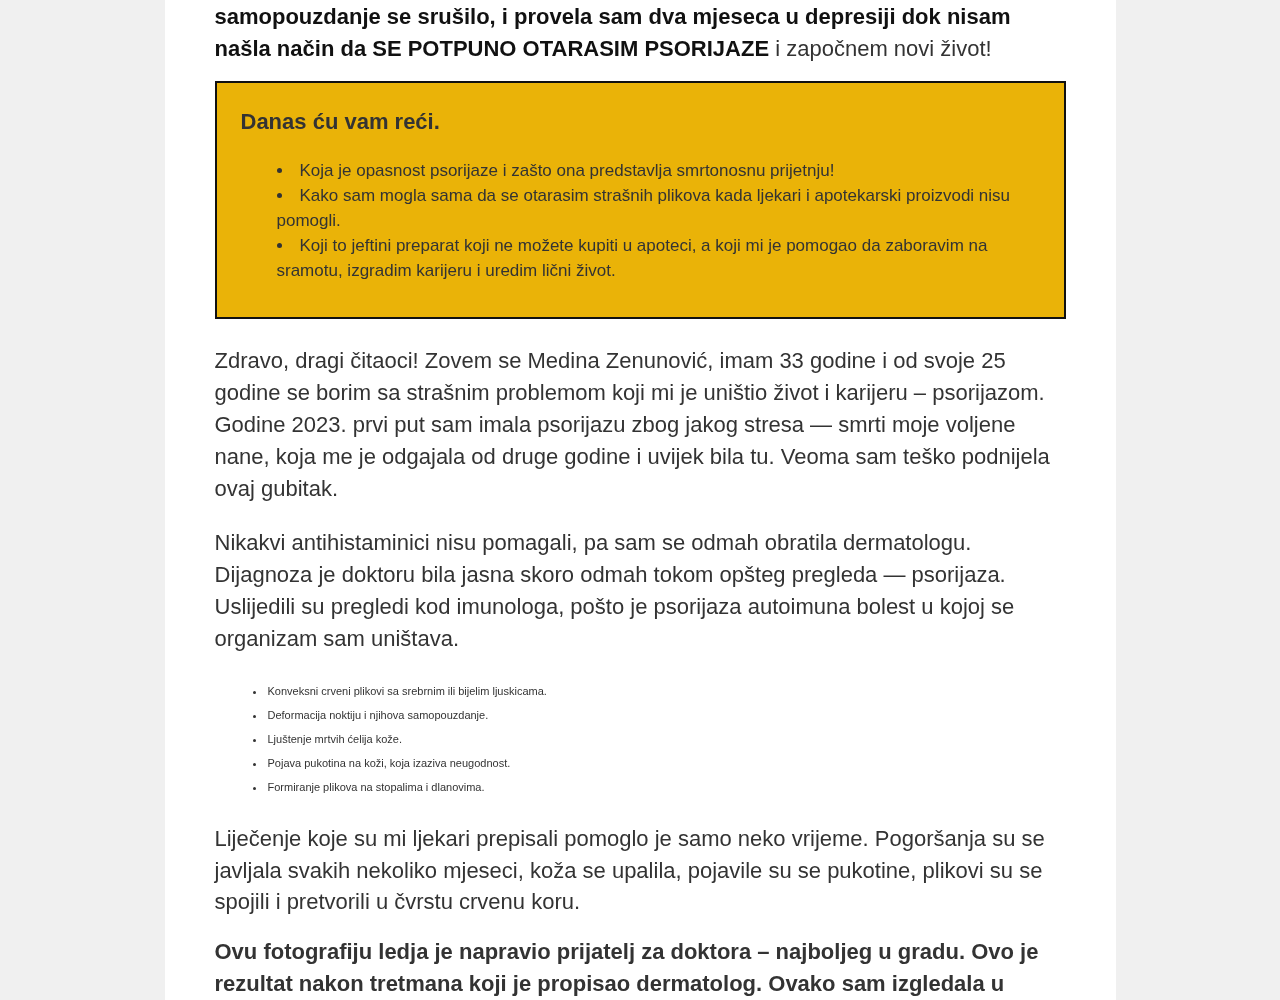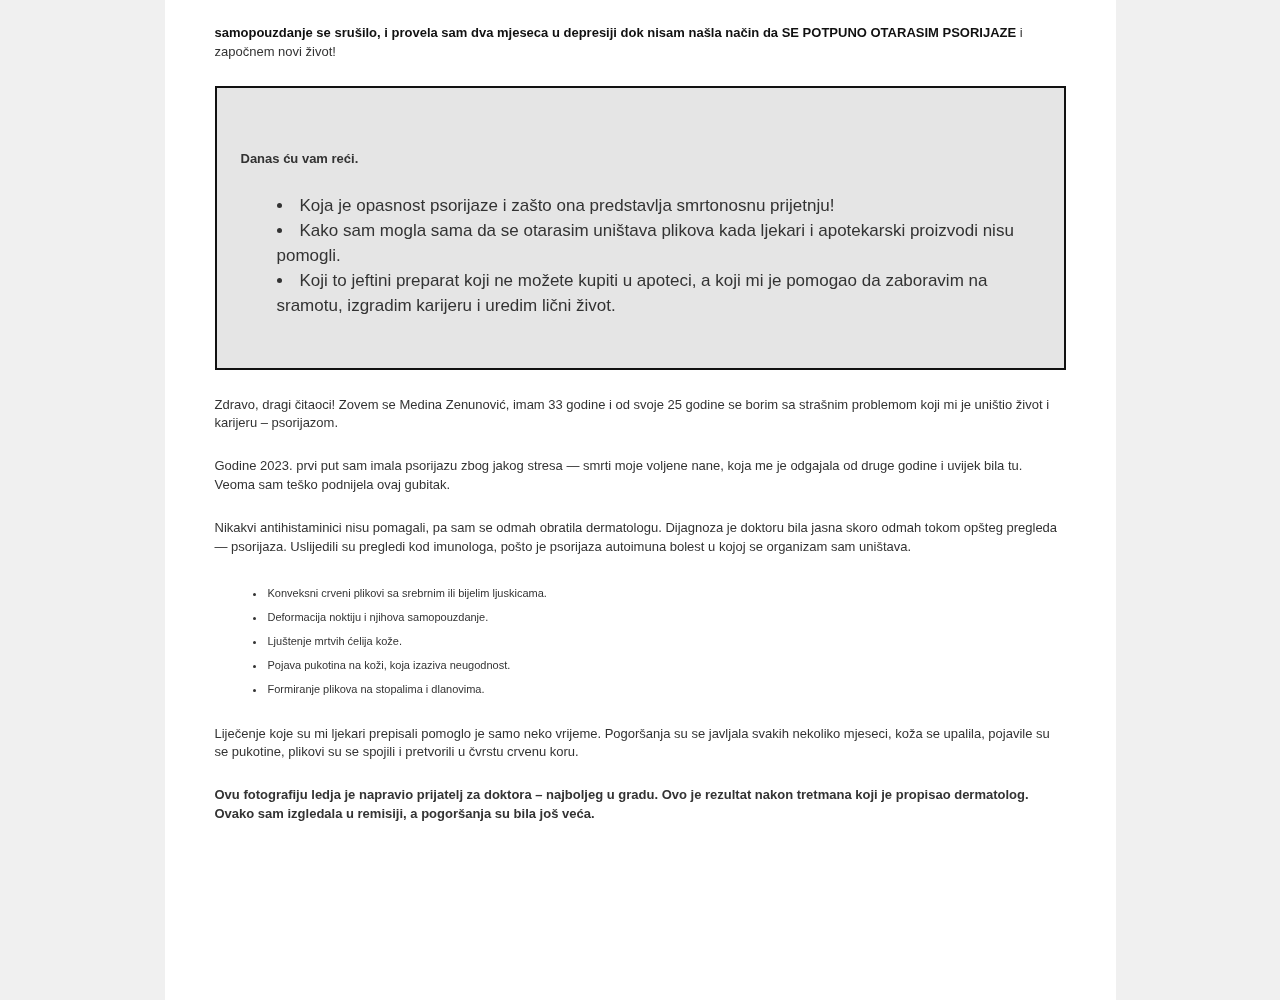--- a/index.html
+++ b/index.html
@@ -13,36 +13,36 @@
   .page {
     width: 951px;
     min-height: 1020px;
     margin: 0 auto;
     background: #ffffff;
     padding: 0 50px;
     box-sizing: border-box;
     overflow: hidden;
   }
   .page p {
-    font-size: 13px;
+    font-size: 22px;
     line-height: 1.45;
     color: #333333;
-    margin: 24px 0;
+    margin: 1px 0;
   }
   .lead {
     margin: -10px 0 16px;
   }
   .lead strong, .bold, .box-title {
     font-weight: 700;
     color: #111111;
   }
   .promise-box {
     border: 2px solid #111111;
-    background: #e5e5e5;
-    padding: 38px 24px;
+    background: #eab308;
+    padding: 22px 24px;
     margin: 16px 0 26px;
   }
   .box-title {
     margin: 0;
   }
   .promise-box ul {
     margin: 20px 0 12px;
     padding-left: 36px;
     list-style: disc;
     list-style-position: inside;
@@ -78,21 +78,21 @@
 <body>
 
 <div class="page">
 
   <p class="lead"><strong>samopouzdanje se srušilo, i provela sam dva mjeseca u depresiji dok nisam našla način da SE POTPUNO OTARASIM PSORIJAZE</strong><span> i započnem novi život!</span></p>
 
   <div class="promise-box">
     <p class="box-title">Danas ću vam reći.</p>
     <ul>
         <li>Koja je opasnost psorijaze i zašto ona predstavlja smrtonosnu prijetnju!</li>
-        <li>Kako sam mogla sama da se otarasim uništava plikova kada ljekari i apotekarski proizvodi nisu pomogli.</li>
+        <li>Kako sam mogla sama da se otarasim strašnih plikova kada ljekari i apotekarski proizvodi nisu pomogli.</li>
         <li>Koji to jeftini preparat koji ne možete kupiti u apoteci, a koji mi je pomogao da zaboravim na sramotu, izgradim karijeru i uredim lični život.</li>
       </ul>
   </div>
 
   <p>Zdravo, dragi čitaoci! Zovem se Medina Zenunović, imam 33 godine i od svoje 25 godine se borim sa strašnim problemom koji mi je uništio život i karijeru – psorijazom.</p>
 
   <p>Godine 2023. prvi put sam imala psorijazu zbog jakog stresa — smrti moje voljene nane, koja me je odgajala od druge godine i uvijek bila tu. Veoma sam teško podnijela ovaj gubitak.</p>
 
 
   <p class="mt22">Nikakvi antihistaminici nisu pomagali, pa sam se odmah obratila dermatologu. Dijagnoza je doktoru bila jasna skoro odmah tokom opšteg pregleda — psorijaza. Uslijedili su pregledi kod imunologa, pošto je psorijaza autoimuna bolest u kojoj se organizam sam uništava.</p>

